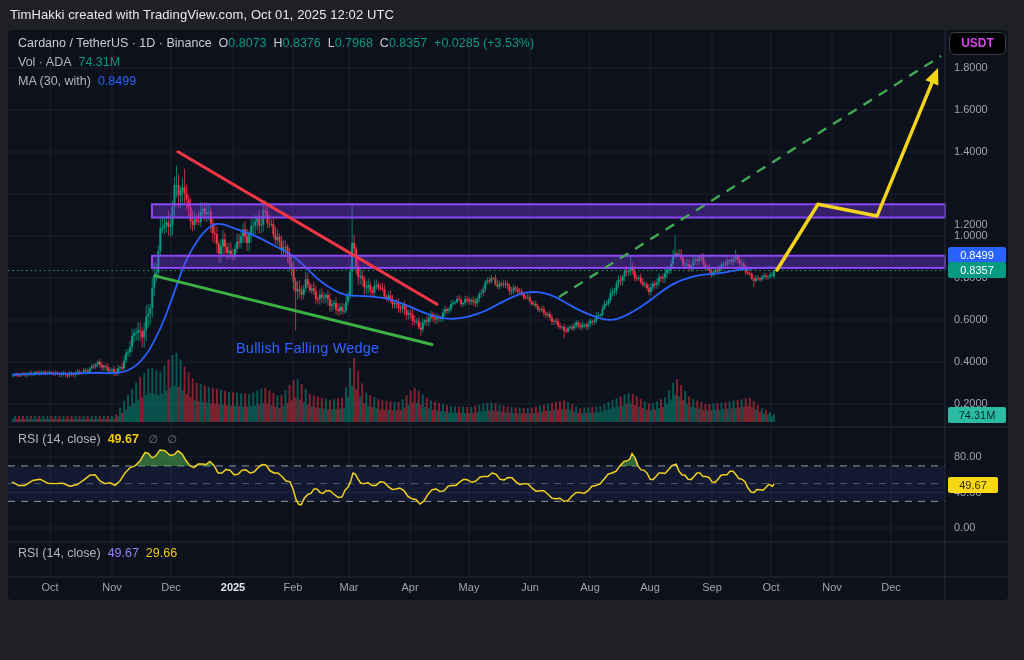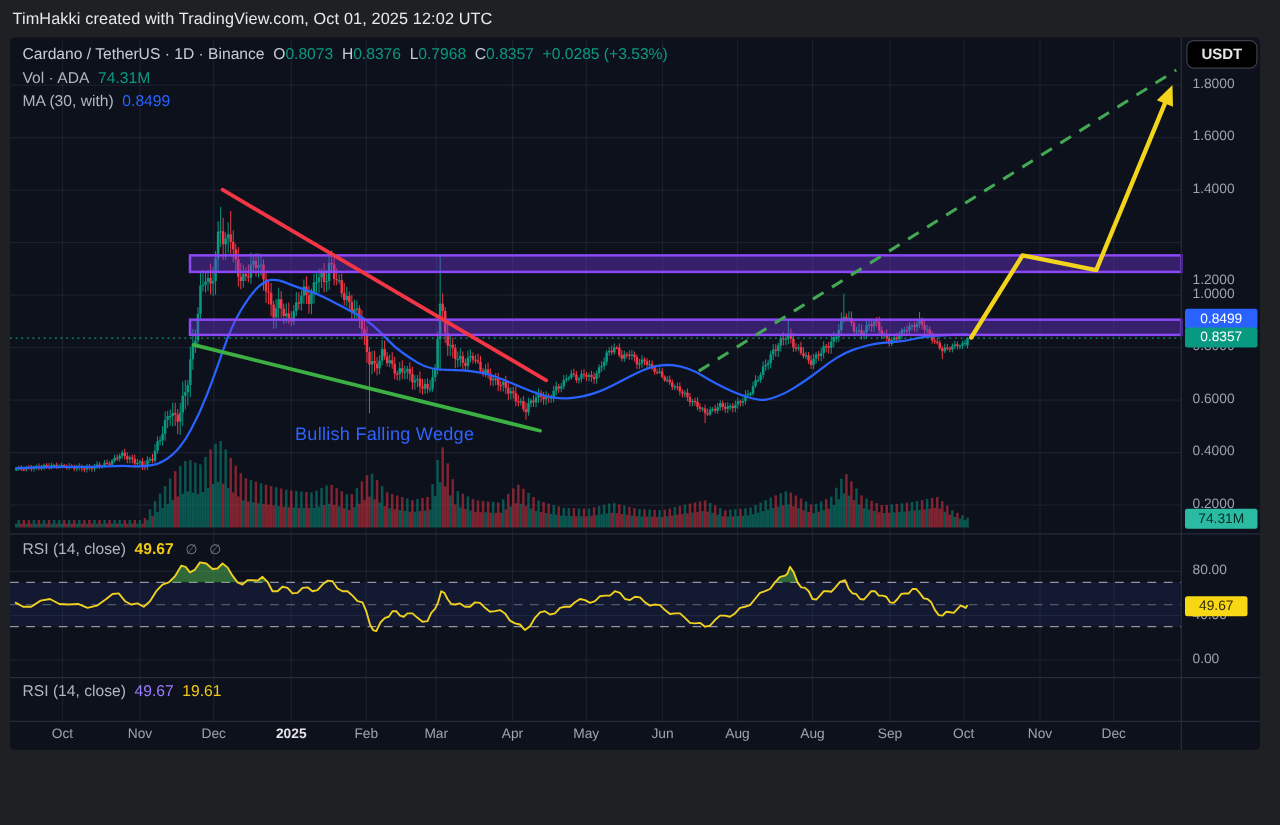--- a/index.html
+++ b/index.html
@@ -18,21 +18,21 @@
   .legend .pur{color:#9b7dff;}
   .legend .yel{color:#f2c912;font-weight:700;}
   .legend .yel2{color:#f2c912;}
   .legend .eye{color:#787b86;font-size:11px;margin-left:6px;}
   .tick{position:absolute;font-size:11px;color:#9da3af;z-index:4;}
   .tick.time{transform:translateX(-50%);}
   .tick.bold{color:#e2e4e9;font-weight:700;}
   .chip{position:absolute;left:940px;width:58px;height:16px;font-size:11px;line-height:16px;
         text-align:center;color:#fff;z-index:6;border-radius:2px;}
   .usdt-btn{position:absolute;left:941px;top:2px;width:57px;height:23px;background:#000;
-        border:1px solid #3b3e46;border-radius:6px;color:#e5e5e5;font-size:12px;font-weight:700;
+        border:1px solid #3b3e46;border-radius:6px;color:#d946ef;font-size:12px;font-weight:700;
         line-height:21px;text-align:center;z-index:6;cursor:pointer;}
   .wedge-note{position:absolute;left:228px;top:310px;font-size:14.5px;color:#2f62ff;
         font-weight:500;z-index:5;letter-spacing:.2px;}
   .footer{position:absolute;left:36px;top:613px;height:36px;display:flex;align-items:center;gap:10px;}
   .footer .brand{color:#d8dadd;font-size:24px;font-weight:700;letter-spacing:-0.4px;}
   .axis-hit{position:absolute;z-index:3;}
 </style>
 </head>
 <body>
 
@@ -1275,21 +1275,21 @@
 
     <div class="legend" style="top:402px;">
       <span class="grey">RSI (14, close)</span>&nbsp;
       <span class="yel">49.67</span>
       <span class="eye">∅</span>
       <span class="eye">∅</span>
     </div>
     <div class="legend" style="top:516px;">
       <span class="grey">RSI (14, close)</span>&nbsp;
       <span class="pur">49.67</span>&nbsp;
-      <span class="yel2">19.61</span>
+      <span class="yel2">29.66</span>
     </div>
 
     <div class="wedge-note">Bullish Falling Wedge</div>
 
     <div class="usdt-btn">USDT</div>
     <div class="chip" style="top:217px;background:#2962ff;">0.8499</div>
     <div class="chip" style="top:232px;background:#089981;">0.8357</div>
     <div class="chip" style="top:377px;background:#2bbba3;color:#062c26;">74.31M</div>
     <div class="chip" style="top:447px;width:50px;background:#f8d714;color:#332b00;">49.67</div>
 

